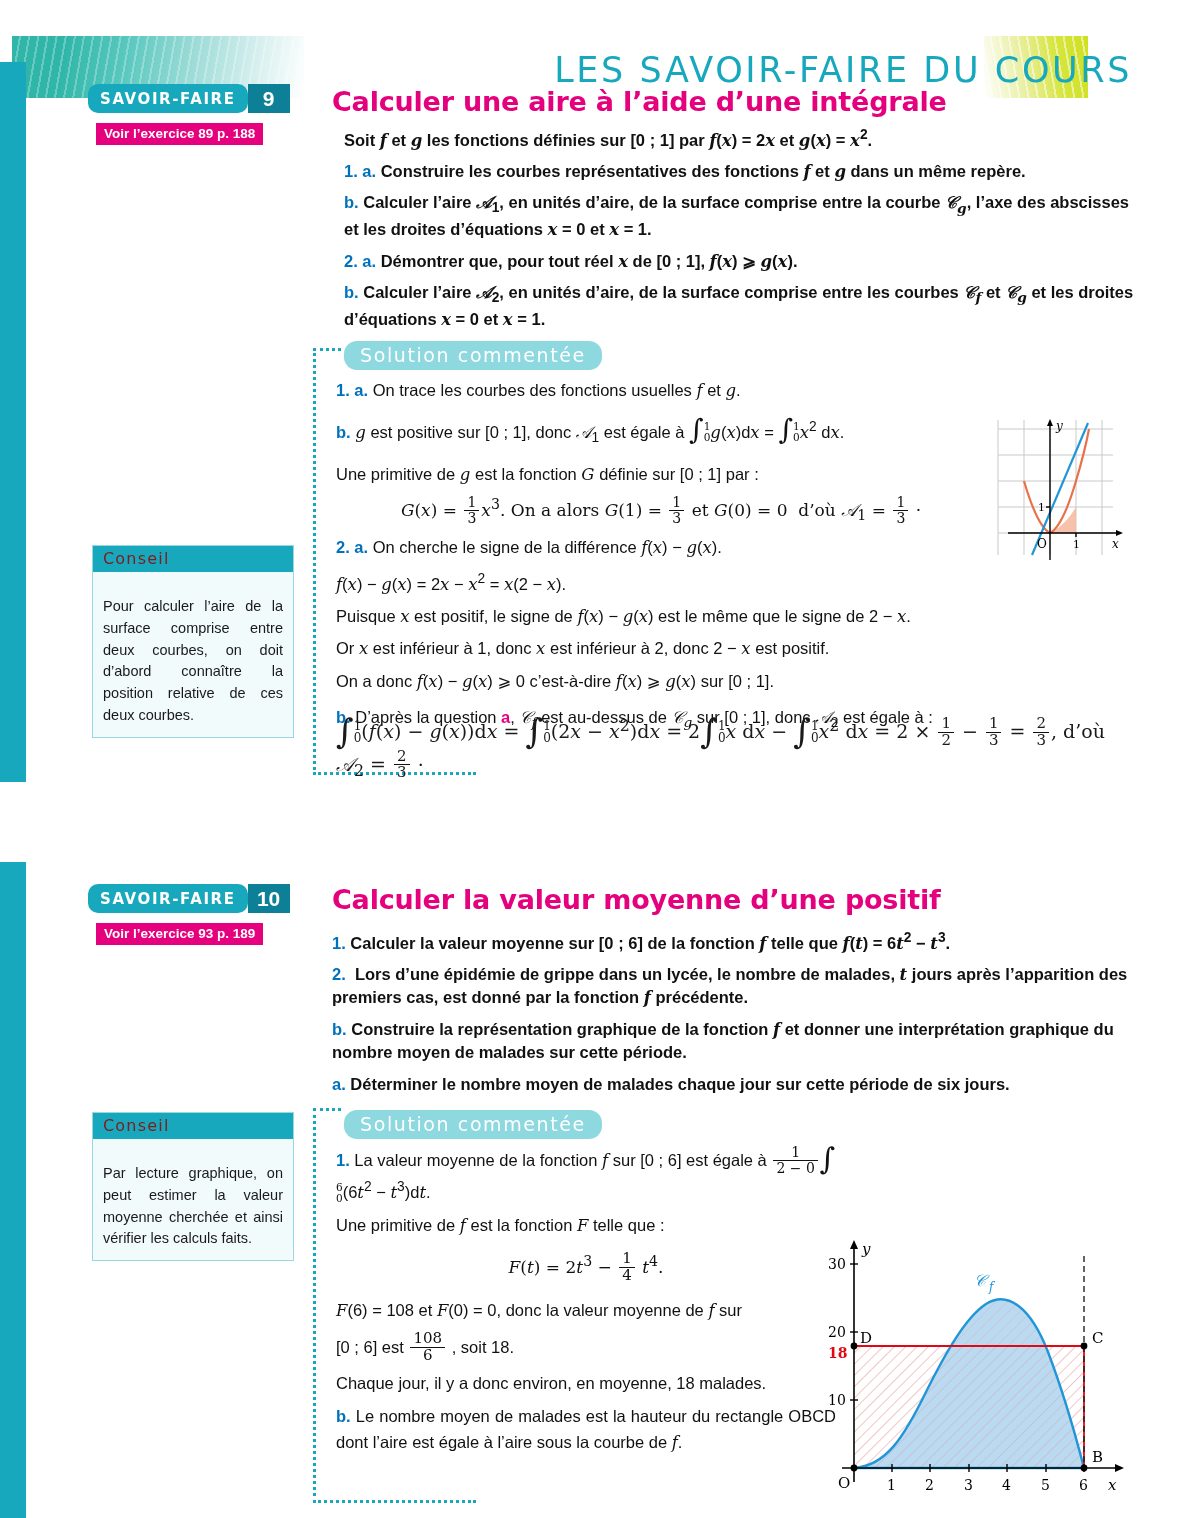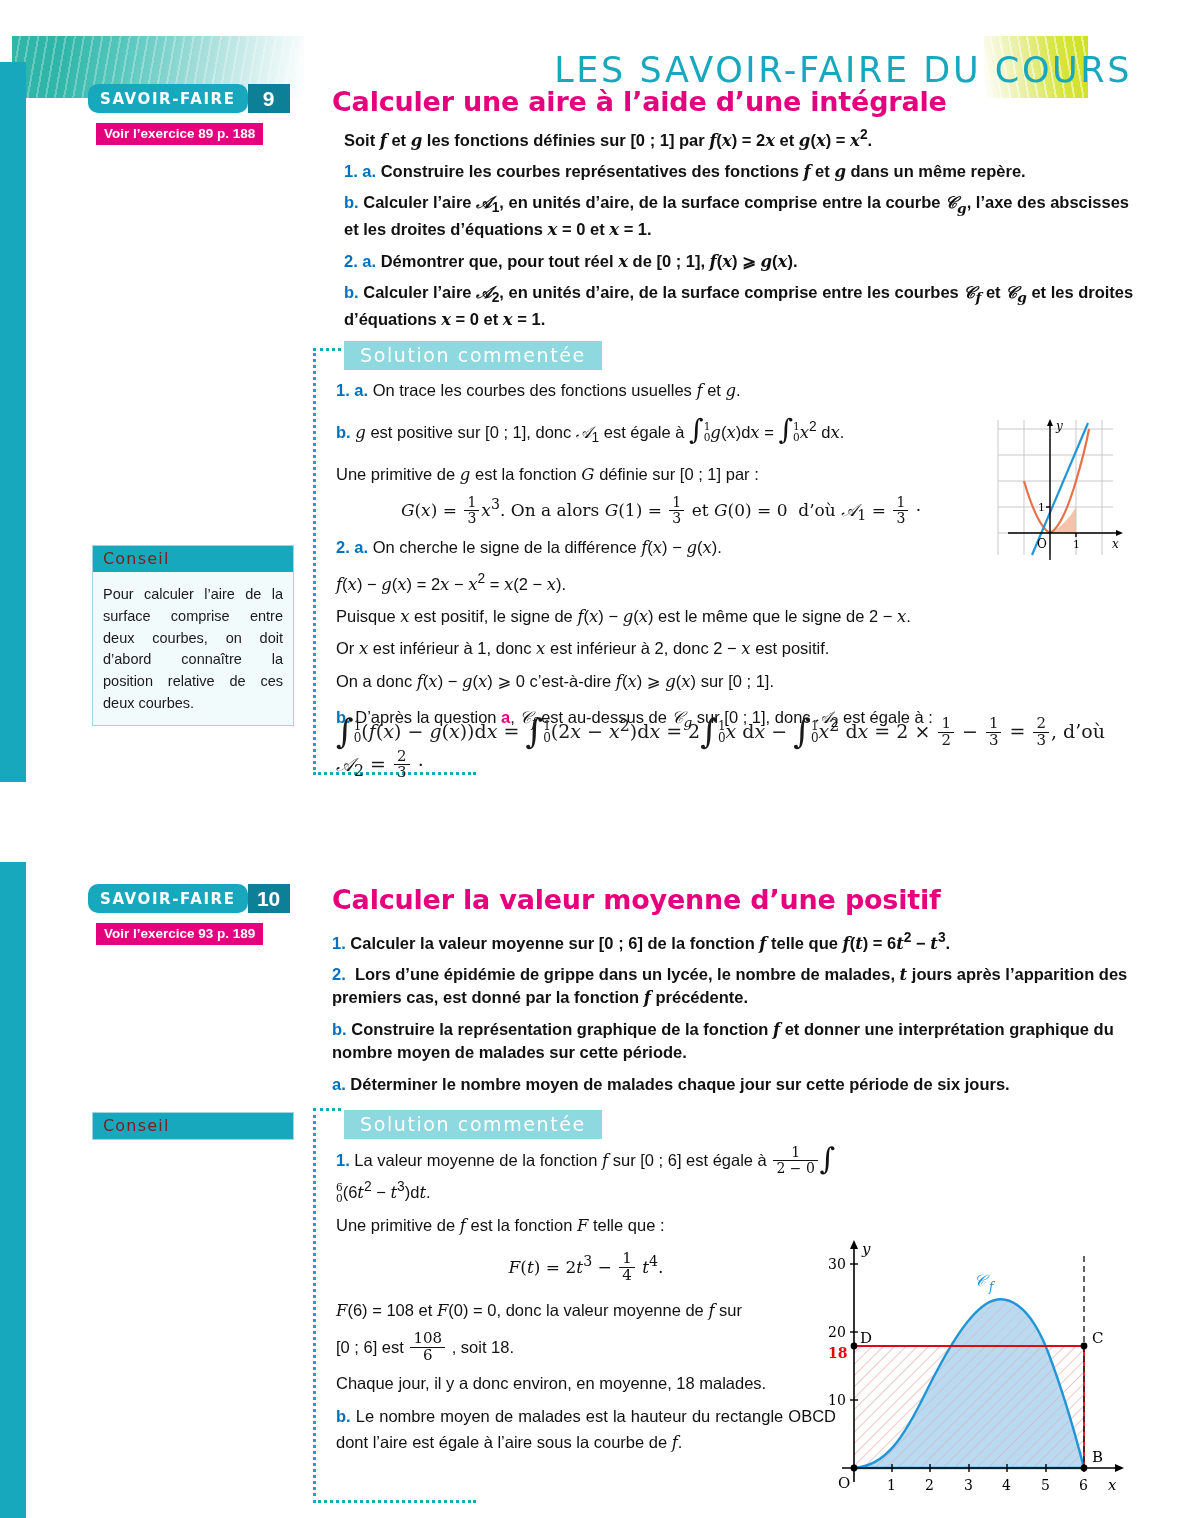--- a/index.html
+++ b/index.html
@@ -141,20 +141,21 @@
   
   .sol-tab {
     position: absolute;
     background: #8ed8e0;
     color: #ffffff;
     font-size: 19px;
     letter-spacing: 1.6px;
     font-family: "DejaVu Sans", sans-serif;
     padding: 3px 16px 4px 16px;
     font-weight: 500;
+    border-radius: 13px;
   }
 
   
   .sol-frame {
     position: absolute;
     border-left: 3px dotted #17a8bd;
     border-bottom: 3px dotted #17a8bd;
   }
   .sol-frame-top {
     position: absolute;
@@ -170,21 +171,21 @@
   }
   .conseil-head {
     background: #17a8bd;
     color: #7f1d1d;
     font-size: 16px;
     letter-spacing: 1.2px;
     font-family: "DejaVu Sans", sans-serif;
     padding: 3px 10px 4px 10px;
   }
   .conseil-body {
-    padding: 12px 10px 10px 10px;
+    padding: 24px 10px 10px 10px;
     font-size: 14.5px;
     line-height: 1.5;
     text-align: justify;
     color: #1a1a1a;
   }
 
   
   .sol-body {
     position: absolute;
     font-size: 16.5px;
@@ -360,20 +361,21 @@
   <p><span class="blue">a.</span> Déterminer le nombre moyen de malades chaque jour sur cette période de six jours.</p>
 </div>
 
 <div class="sol-frame" style="top:1108px; left:313px; width:160px; height:392px;"></div>
 <div class="sol-frame-top" style="top:1108px; left:313px; width:28px;"></div>
 
 <div class="sol-tab" style="top:1110px; left:344px;">Solution commentée</div>
 
 <div class="conseil" style="top:1112px; left:92px;">
   <div class="conseil-head">Conseil</div>
+  <div class="conseil-body">Par lecture graphique, on peut estimer la valeur moyenne cherchée et ainsi vérifier les calculs faits.</div>
 </div>
 
 <div class="sol-body" style="top:1146px; left:336px; width:500px;">
   <p><span class="bluebold">1.</span> La valeur moyenne de la fonction <span class="mit">f</span> sur [0&nbsp;;&nbsp;6] est égale à
     <span class="frac" style="font-size:14px;"><span class="num">1</span><span class="den">2 − 0</span></span><span class="intg" style="font-size:30px;">∫</span><span class="lim"><span class="up">6</span><span class="dn">0</span></span>(6<span class="mit">t</span><sup>2</sup> − <span class="mit">t</span><sup>3</sup>)d<span class="mit">t</span>.</p>
   <p style="margin-top:8px">Une primitive de <span class="mit">f</span> est la fonction <span class="mit">F</span> telle que :</p>
   <div class="centered-eq" style="margin-top:12px; margin-bottom:14px;">
     <span class="mit">F</span>(<span class="mit">t</span>) = 2<span class="mit">t</span><sup>3</sup> − <span class="frac" style="font-size:15px;"><span class="num">1</span><span class="den">4</span></span> <span class="mit">t</span><sup>4</sup>.
   </div>
   <p><span class="mit">F</span>(6) = 108 et <span class="mit">F</span>(0) = 0, donc la valeur moyenne de <span class="mit">f</span> sur</p>

